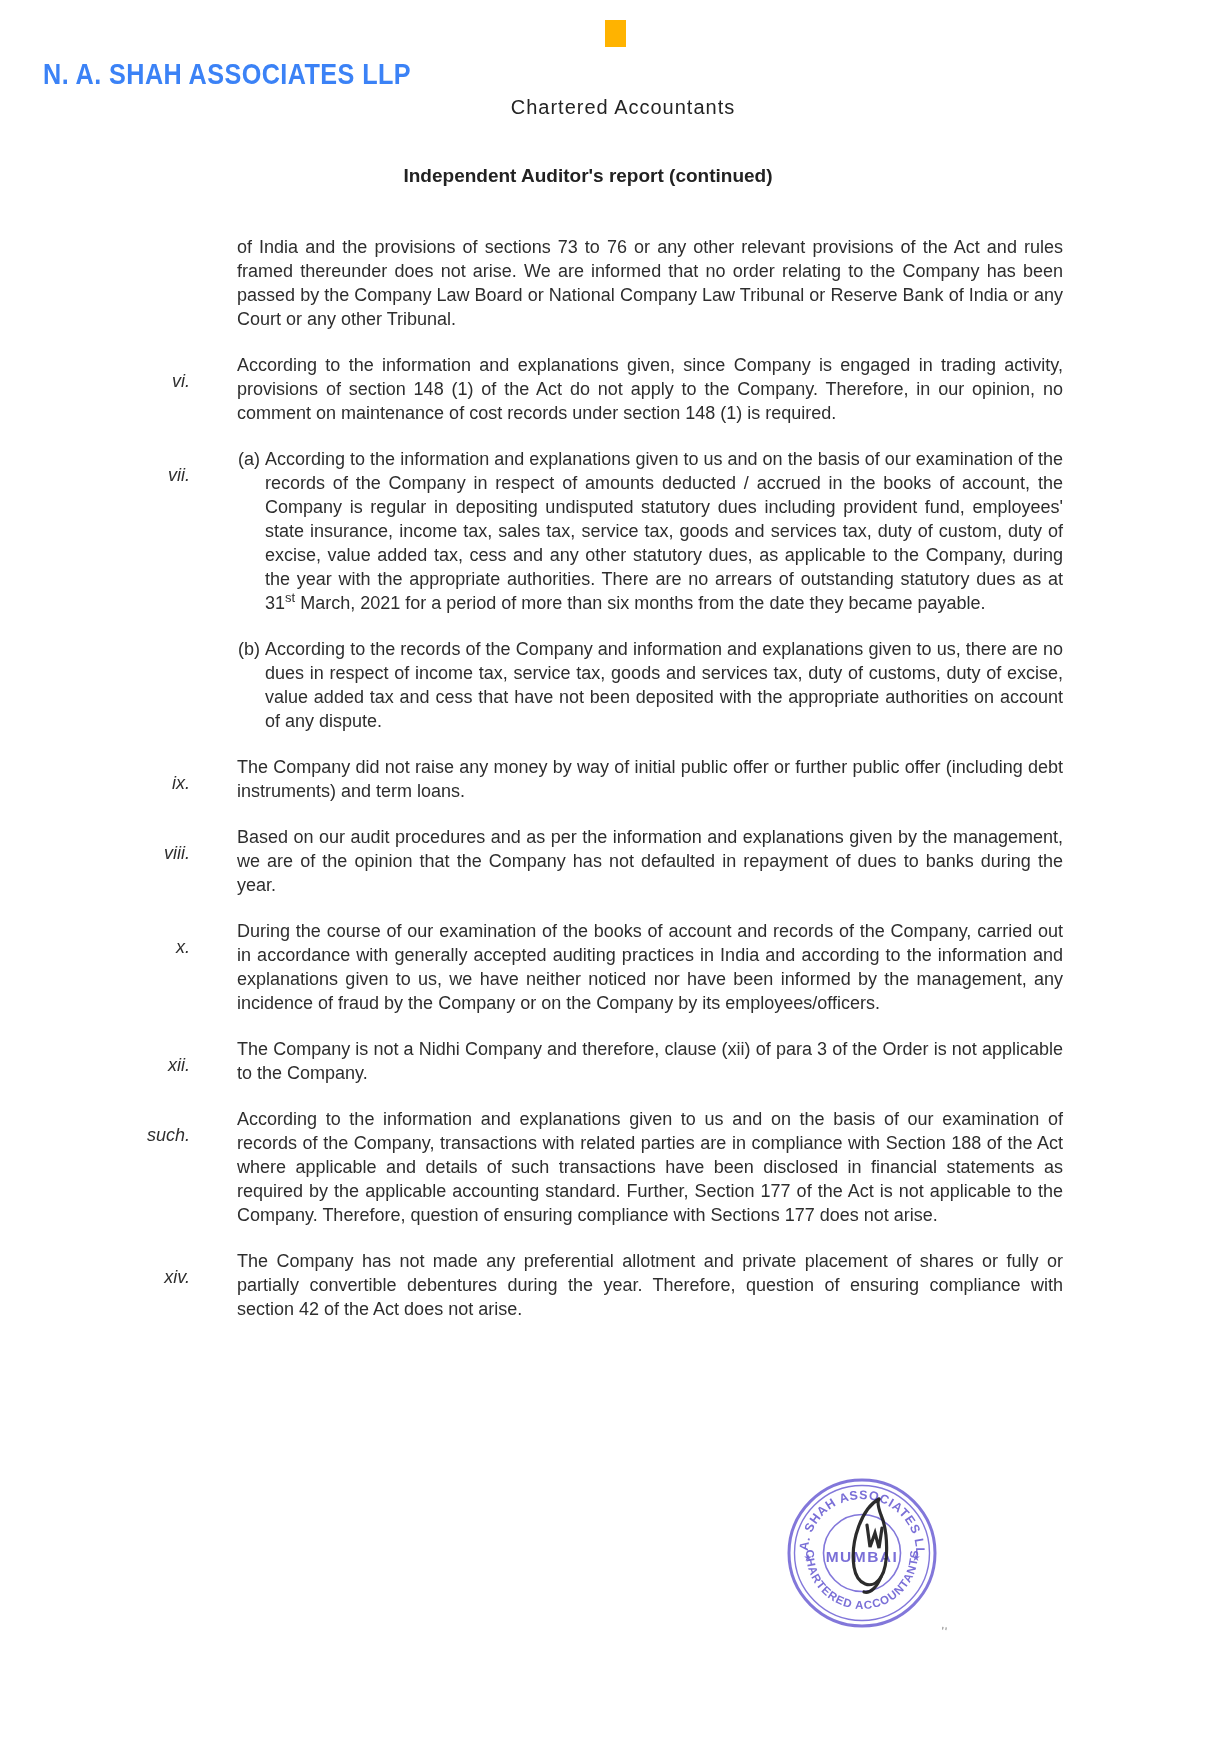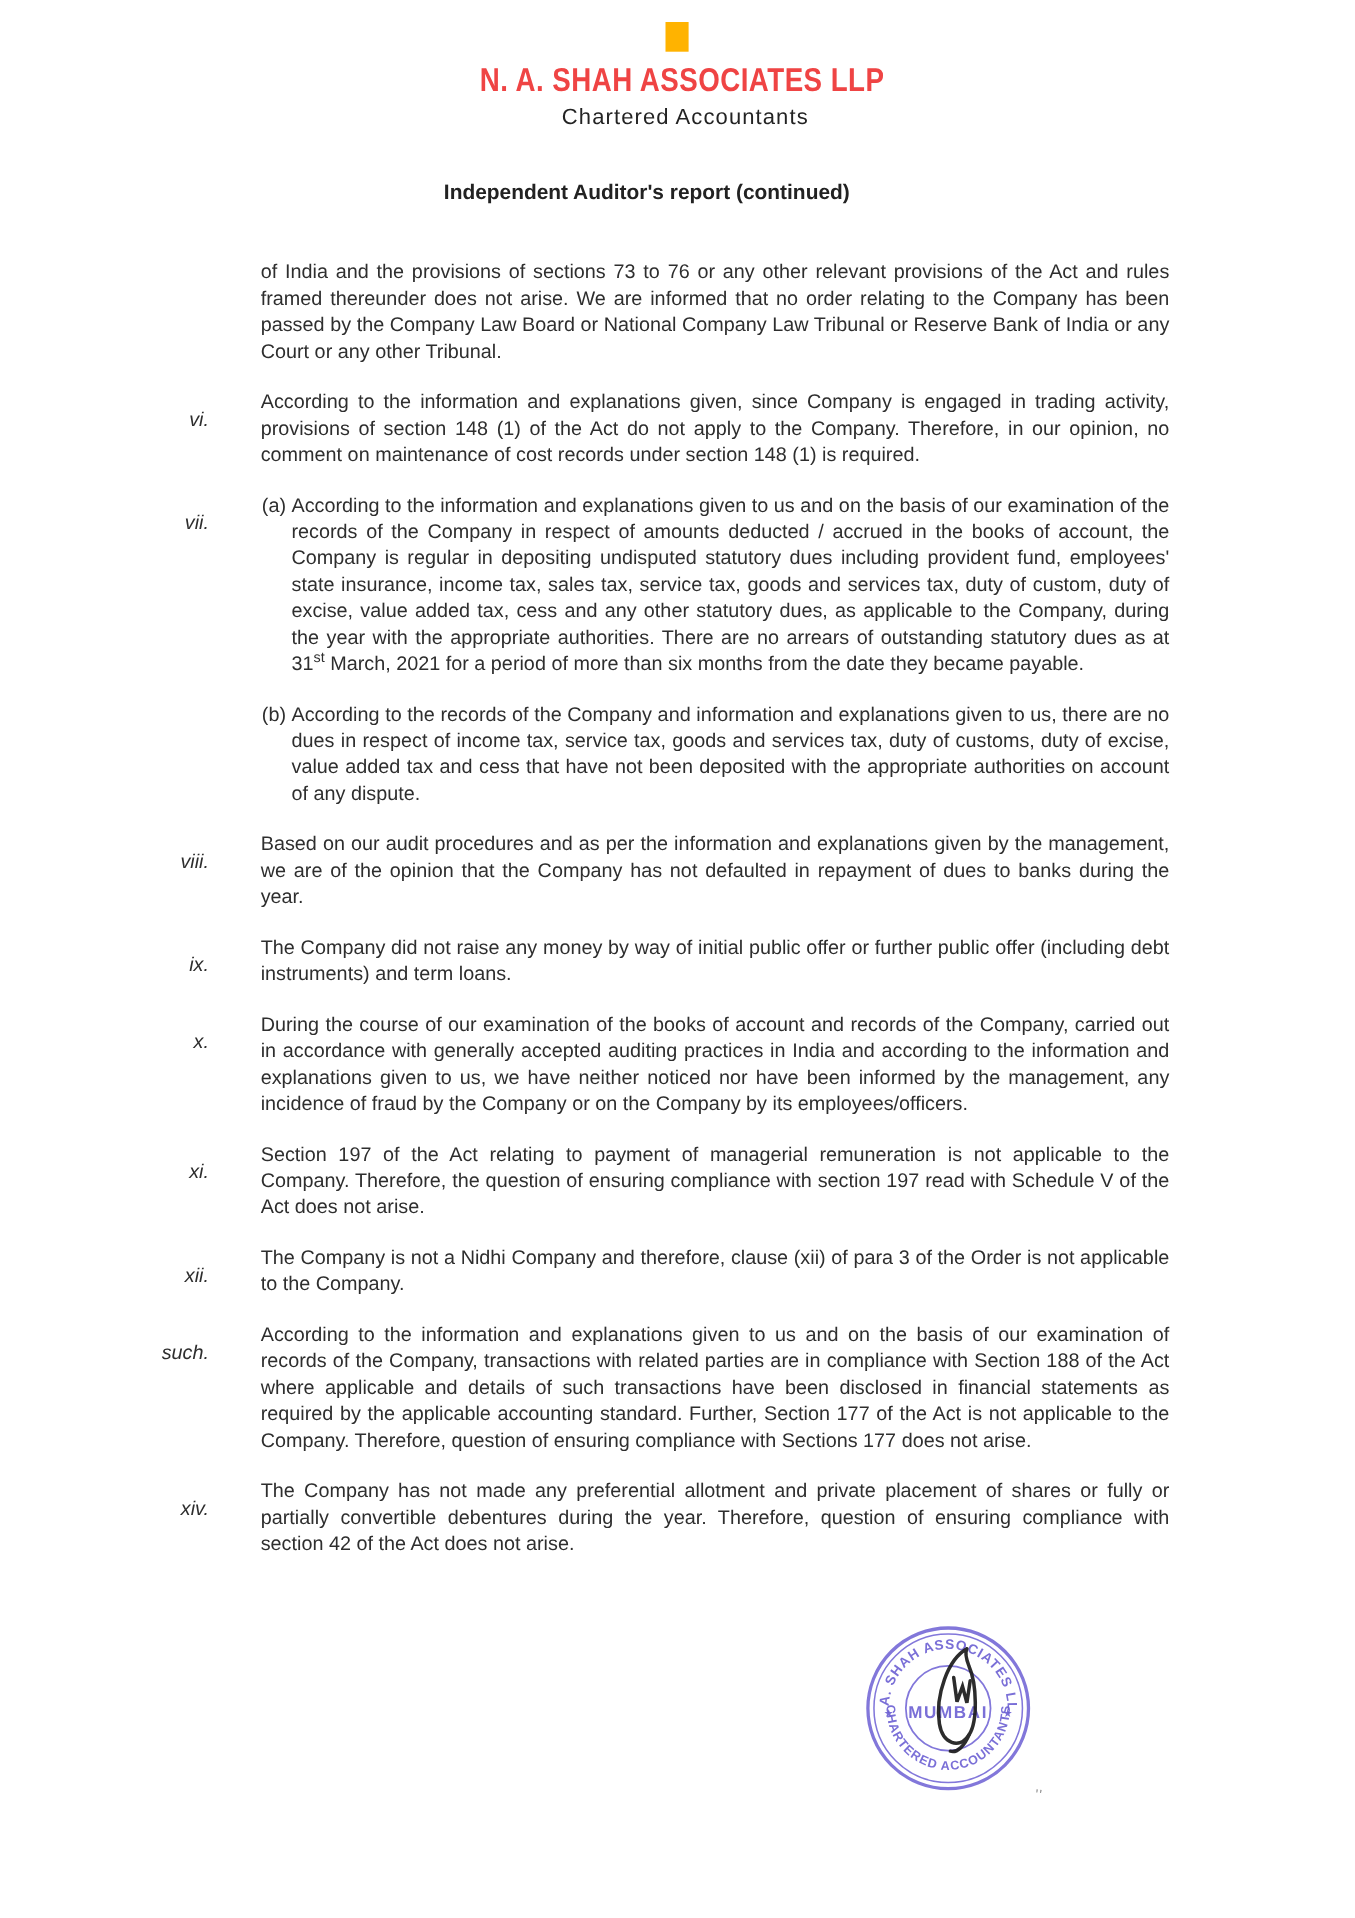--- a/index.html
+++ b/index.html
@@ -3,22 +3,22 @@
 <meta charset="utf-8">
 <style>
   html,body{margin:0;padding:0;background:#e8e8e8;}
   .page{
     position:relative;width:1232px;height:1744px;margin:0 auto;
     background:#ffffff;overflow:hidden;
     font-family:"Liberation Sans","DejaVu Sans",sans-serif;color:#2e2e2e;
   }
   .logo-square{position:absolute;left:605px;top:20px;width:21px;height:27px;background:#FFB300;}
   .company-name{
-    position:absolute;top:57px;left:8px;width:1224px;text-align:center;
-    font-size:30px;font-weight:bold;color:#ef4444;white-space:nowrap;
+    position:absolute;top:57px;left:8px;width:1224px;text-align:left;
+    font-size:30px;font-weight:bold;color:#3b82f6;white-space:nowrap;
   }
   .company-name .squeeze{display:inline-block;transform:scaleX(0.84);transform-origin:center;letter-spacing:0.5px;}
   .subtitle{
     position:absolute;top:96px;left:14px;width:1218px;text-align:center;
     font-size:20px;letter-spacing:1px;color:#232323;
   }
   .doc-title{
     position:absolute;top:165px;left:-56px;width:1288px;text-align:center;
     font-size:19px;font-weight:bold;color:#222222;
   }
@@ -69,38 +69,34 @@
         <p class="sub itext">
           <span class="marker">(a)</span><span>According to the information and explanations given to us and on the basis of our examination of the records of the Company in respect of amounts deducted / accrued in the books of account, the Company is regular in depositing undisputed statutory dues including provident fund, employees' state insurance, income tax, sales tax, service tax, goods and services tax, duty of custom, duty of excise, value added tax, cess and any other statutory dues, as applicable to the Company, during the year with the appropriate authorities. There are no arrears of outstanding statutory dues as at 31</span><sup>st</sup><span> March, 2021 for a period of more than six months from the date they became payable.</span>
         </p>
         <p class="sub itext">
           <span class="marker">(b)</span><span>According to the records of the Company and information and explanations given to us, there are no dues in respect of income tax, service tax, goods and services tax, duty of customs, duty of excise, value added tax and cess that have not been deposited with the appropriate authorities on account of any dispute.</span>
         </p>
       </div>
     </div>
 
     <div class="item">
-      <span class="num">viii.</span>
-      <p class="itext">Based on our audit procedures and as per the information and explanations given by the management, we are of the opinion that the Company has not defaulted in repayment of dues to banks during the year.</p>
+      <span class="num">ix.</span>
+      <p class="itext">The Company did not raise any money by way of initial public offer or further public offer (including debt instruments) and term loans.</p>
     </div>
 
     <div class="item">
-      <span class="num">ix.</span>
-      <p class="itext">The Company did not raise any money by way of initial public offer or further public offer (including debt instruments) and term loans.</p>
+      <span class="num">viii.</span>
+      <p class="itext">Based on our audit procedures and as per the information and explanations given by the management, we are of the opinion that the Company has not defaulted in repayment of dues to banks during the year.</p>
     </div>
 
     <div class="item">
       <span class="num">x.</span>
       <p class="itext">During the course of our examination of the books of account and records of the Company, carried out in accordance with generally accepted auditing practices in India and according to the information and explanations given to us, we have neither noticed nor have been informed by the management, any incidence of fraud by the Company or on the Company by its employees/officers.</p>
     </div>
 
-    <div class="item">
-      <span class="num">xi.</span>
-      <p class="itext">Section 197 of the Act relating to payment of managerial remuneration is not applicable to the Company. Therefore, the question of ensuring compliance with section 197 read with Schedule V of the Act does not arise.</p>
-    </div>
 
     <div class="item">
       <span class="num">xii.</span>
       <p class="itext">The Company is not a Nidhi Company and therefore, clause (xii) of para 3 of the Order is not applicable to the Company.</p>
     </div>
 
     <div class="item">
       <span class="num">such.</span>
       <p class="itext">According to the information and explanations given to us and on the basis of our examination of records of the Company, transactions with related parties are in compliance with Section 188 of the Act where applicable and details of such transactions have been disclosed in financial statements as required by the applicable accounting standard. Further, Section 177 of the Act is not applicable to the Company. Therefore, question of ensuring compliance with Sections 177 does not arise.</p>
     </div>

